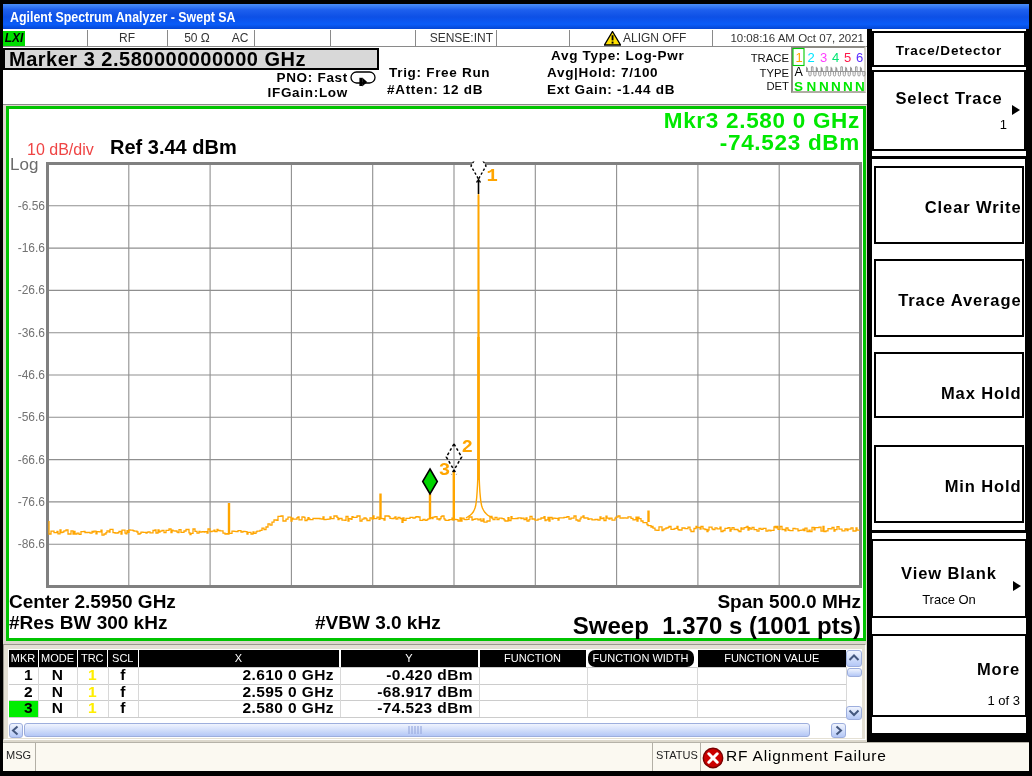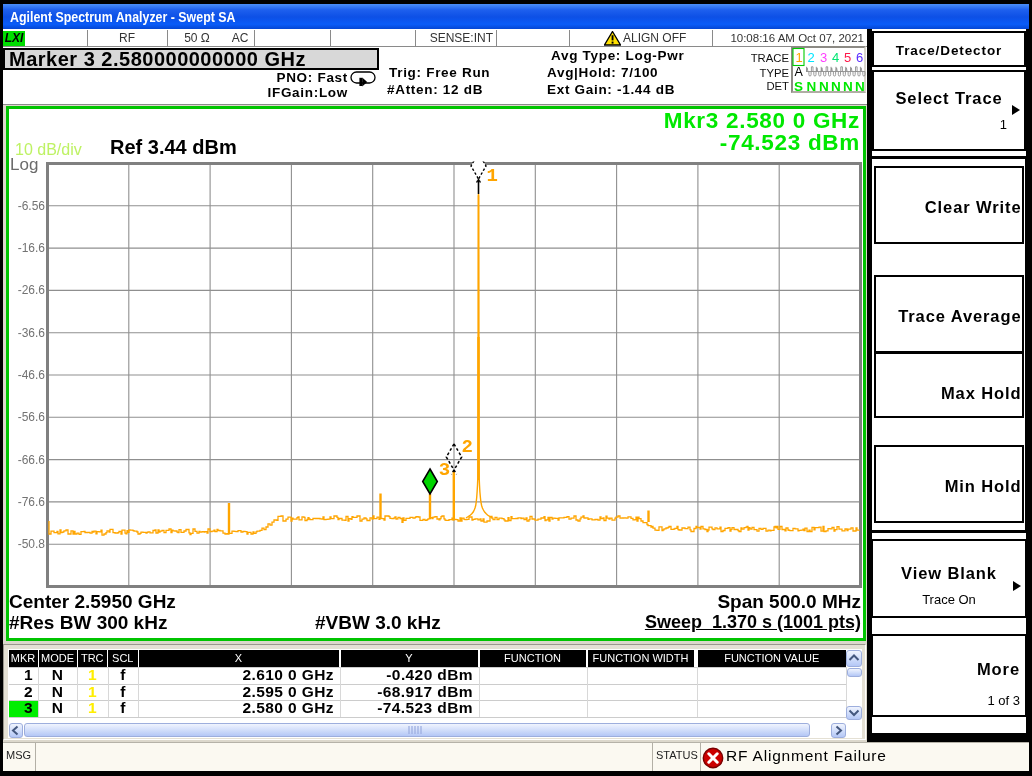--- a/index.html
+++ b/index.html
@@ -162,56 +162,56 @@
   </g>
   <line x1="478.5" y1="178.5" x2="478.5" y2="194" stroke="#000" stroke-width="1.6"></line>
   <text x="486.5" y="180.5" font-size="19" font-weight="bold" font-family="Liberation Mono, monospace" fill="#ffa500">1</text>
   <polyline points="454,444 446.3,457 454,470 456.5,474.3" fill="none" stroke="#000" stroke-width="1.5" stroke-dasharray="2.8,2.2"></polyline>
   <polyline points="454,444 461.7,457 454,470 451.5,474.3" fill="none" stroke="#000" stroke-width="1.5" stroke-dasharray="2.8,2.2"></polyline>
   <text x="461.5" y="452" font-size="19" font-weight="bold" font-family="Liberation Mono, monospace" fill="#ffa500">2</text>
   <polygon points="430,469 437.3,481.5 430,494 422.7,481.5" fill="#00d500" stroke="#000" stroke-width="1.6"></polygon>
   <text x="438.8" y="475" font-size="19" font-weight="bold" font-family="Liberation Mono, monospace" fill="#ffa500">3</text>
 </svg>
 
-<div class="abs" style="left:15px;top:140.5px;font-size:16px;color:#bef264;">10 dB/div</div>
+<div class="abs" style="left:27px;top:140.5px;font-size:16px;color:#ef4444;">10 dB/div</div>
 <div class="abs" style="left:10px;top:154.5px;font-size:17px;color:#6b6b6b;">Log</div>
 <div class="abs" style="left:110px;top:135.5px;font-size:20px;font-weight:bold;color:#000;">Ref 3.44 dBm</div>
 <div class="abs" style="left:560px;top:108px;width:300px;font-size:22.5px;font-weight:bold;color:#00e800;text-align:right;letter-spacing:0.7px;">Mkr3 2.580 0 GHz</div>
 <div class="abs" style="left:560px;top:130px;width:300px;font-size:22.5px;font-weight:bold;color:#00e800;text-align:right;letter-spacing:0.7px;">-74.523 dBm</div>
 <div class="glabel" style="left:5px;top:199.8px;">-6.56</div>
 <div class="glabel" style="left:5px;top:242.1px;">-16.6</div>
 <div class="glabel" style="left:5px;top:284.4px;">-26.6</div>
 <div class="glabel" style="left:5px;top:326.7px;">-36.6</div>
 <div class="glabel" style="left:5px;top:369.0px;">-46.6</div>
 <div class="glabel" style="left:5px;top:411.3px;">-56.6</div>
 <div class="glabel" style="left:5px;top:453.6px;">-66.6</div>
 <div class="glabel" style="left:5px;top:495.9px;">-76.6</div>
-<div class="glabel" style="left:5px;top:538.2px;">-50.8</div>
+<div class="glabel" style="left:5px;top:538.2px;">-86.6</div>
 <div class="abs" style="left:9px;top:591px;font-size:19px;font-weight:bold;">Center 2.5950 GHz</div>
 <div class="abs" style="left:560px;top:591px;width:301px;font-size:19px;font-weight:bold;text-align:right;">Span 500.0 MHz</div>
 <div class="abs" style="left:9px;top:612px;font-size:19px;font-weight:bold;">#Res BW 300 kHz</div>
 <div class="abs" style="left:315px;top:612px;font-size:19px;font-weight:bold;">#VBW 3.0 kHz</div>
-<div class="abs" style="left:560px;top:612px;width:301px;font-size:18px;font-weight:bold;text-align:right;text-decoration:underline;">Sweep&nbsp;&nbsp;1.370 s (1001 pts)</div>
+<div class="abs" style="left:560px;top:612px;width:301px;font-size:24px;font-weight:bold;text-align:right;">Sweep&nbsp;&nbsp;1.370 s (1001 pts)</div>
 
 <div class="abs" style="left:872px;top:29px;width:154px;height:704px;background:#fff;"></div>
 <div id="menuLbar"></div>
 <div id="menuRbar"></div>
 <div class="btn" style="left:872px;top:31px;width:154px;height:36px;">
   <div class="btxt" style="font-size:13.5px;width:100%;text-align:center;top:9px;">Trace/Detector</div>
 </div>
 <div class="btn" style="left:872px;top:70px;width:154px;height:81px;">
   <div class="btxt" style="width:100%;text-align:center;top:18px;">Select Trace</div>
   <div class="arr" style="left:138px;top:33px;"></div>
   <div class="bsm" style="right:17px;top:46px;">1</div>
 </div>
 <div id="grpframe"></div>
 <div class="gbtn" style="top:166px;height:78px;">
   <div class="btxt" style="right:0.5px;top:30.5px;">Clear Write</div>
 </div>
-<div class="gbtn" style="top:259px;height:78px;margin-top:16px;">
+<div class="gbtn" style="top:259px;height:78px;">
   <div class="btxt" style="right:0.5px;top:30.5px;">Trace Average</div>
 </div>
 <div class="gbtn" style="top:352px;height:66px;">
   <div class="btxt" style="right:0.5px;top:30.5px;">Max Hold</div>
 </div>
 <div class="gbtn" style="top:445px;height:78px;">
   <div class="btxt" style="right:0.5px;top:30.5px;">Min Hold</div>
 </div>
 <div class="btn" style="left:871px;top:539px;width:156px;height:79px;">
   <div class="btxt" style="width:100%;text-align:center;top:24px;">View Blank</div>
@@ -226,21 +226,21 @@
 
 <div id="tablewrap"></div>
 <div id="tablein"></div>
 <div class="hcell" style="left:8.5px;width:29px;">MKR</div>
 <div class="hcell" style="left:38.5px;width:38px;">MODE</div>
 <div class="hcell" style="left:77.5px;width:29.5px;">TRC</div>
 <div class="hcell" style="left:108px;width:29.5px;">SCL</div>
 <div class="hcell" style="left:138.5px;width:200px;">X</div>
 <div class="hcell" style="left:340.5px;width:137px;">Y</div>
 <div class="hcell" style="left:479.5px;width:106px;">FUNCTION</div>
-<div class="hcell" style="left:587.5px;width:106px;">FUNCTION WIDTH</div>
+<div class="hcell" style="left:587.5px;width:106px;border-radius:7px;">FUNCTION WIDTH</div>
 <div class="hcell" style="left:698px;width:147.5px;">FUNCTION VALUE</div>
 <div class="rowsep" style="top:666.5px;"></div>
 <div class="rowsep" style="top:683.5px;"></div>
 <div class="rowsep" style="top:700px;"></div>
 <div class="rowsep" style="top:716.5px;"></div>
 <div class="colsep" style="left:38px;"></div>
 <div class="colsep" style="left:77px;"></div>
 <div class="colsep" style="left:107.5px;"></div>
 <div class="colsep" style="left:137.5px;"></div>
 <div class="colsep" style="left:340px;"></div>

